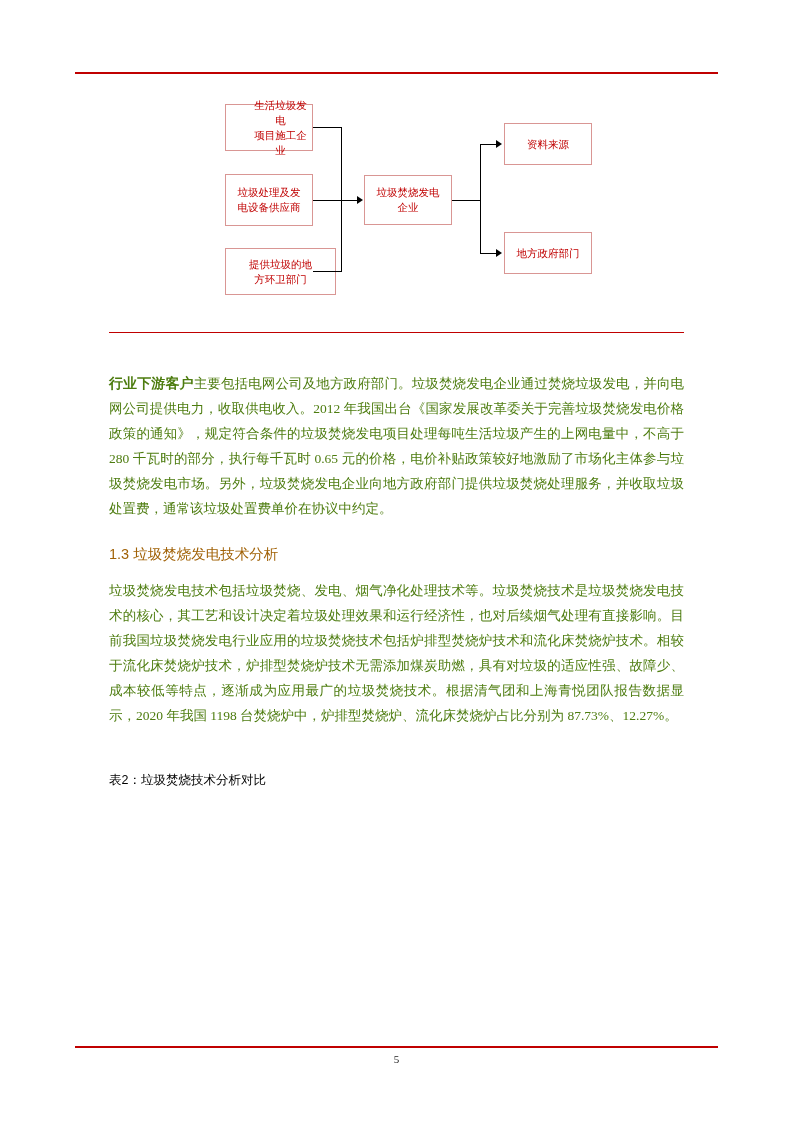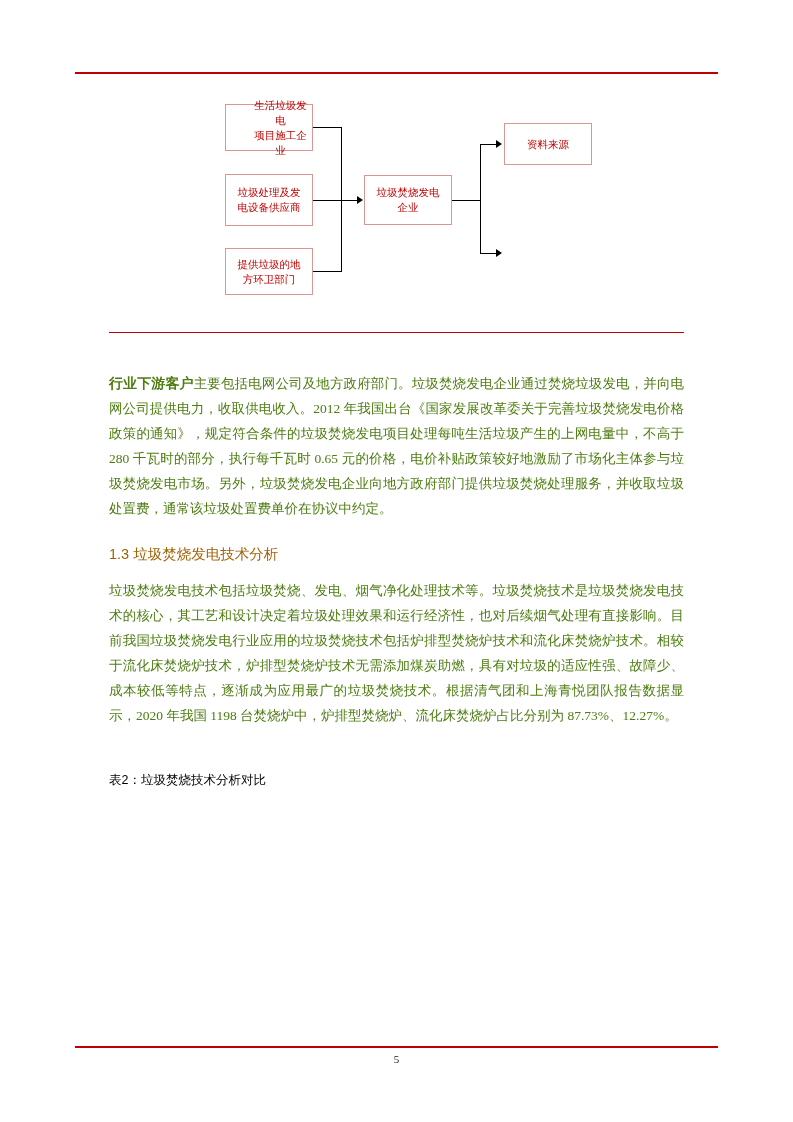--- a/index.html
+++ b/index.html
@@ -76,21 +76,21 @@
     display: flex;
     align-items: center;
     justify-content: center;
     box-sizing: border-box;
     padding: 2px 4px;
   }
   .node span { display: block; width: 100%; }
 
   #node-construction { left: 116px; top: 9px;  width: 88px; height: 47px; padding-left: 27px; }
   #node-equipment    { left: 116px; top: 79px; width: 88px; height: 52px; }
-  #node-sanitation   { left: 116px; top: 153px;width: 88px; height: 47px; }
+  #node-sanitation   { left: 116px; top: 153px;width: 111px; height: 47px; }
   #node-core         { left: 255px; top: 80px; width: 88px; height: 50px; }
   #node-grid         { left: 395px; top: 28px; width: 88px; height: 42px; }
   #node-gov          { left: 395px; top: 137px;width: 88px; height: 42px; }
 
   .ln { position: absolute; background: #000; }
   .arrow-right {
     position: absolute;
     width: 0; height: 0;
     border-left: 6px solid #000;
     border-top: 4px solid transparent;
@@ -165,20 +165,23 @@
     <div class="node" id="node-sanitation">
       <span style="white-space: pre-line;">提供垃圾的地
 方环卫部门</span>
     </div>
     <div class="node" id="node-core">
       <span style="white-space: pre-line;">垃圾焚烧发电
 企业</span>
     </div>
     <div class="node" id="node-grid">
       <span style="white-space: pre-line;">资料来源</span>
+    </div>
+    <div class="node" id="node-gov">
+      <span style="white-space: pre-line;">地方政府部门</span>
     </div>
 
     <div class="ln" style="left:204px; top:32px; width:28px; height:1px;"></div>
     <div class="ln" style="left:204px; top:105px; width:28px; height:1px;"></div>
     <div class="ln" style="left:204px; top:176px; width:28px; height:1px;"></div>
     <div class="ln" style="left:232px; top:32px; width:1px; height:145px;"></div>
     <div class="ln" style="left:232px; top:105px; width:16px; height:1px;"></div>
     <div class="arrow-right" style="left:248px; top:101px;"></div>
 
     <div class="ln" style="left:343px; top:105px; width:28px; height:1px;"></div>

